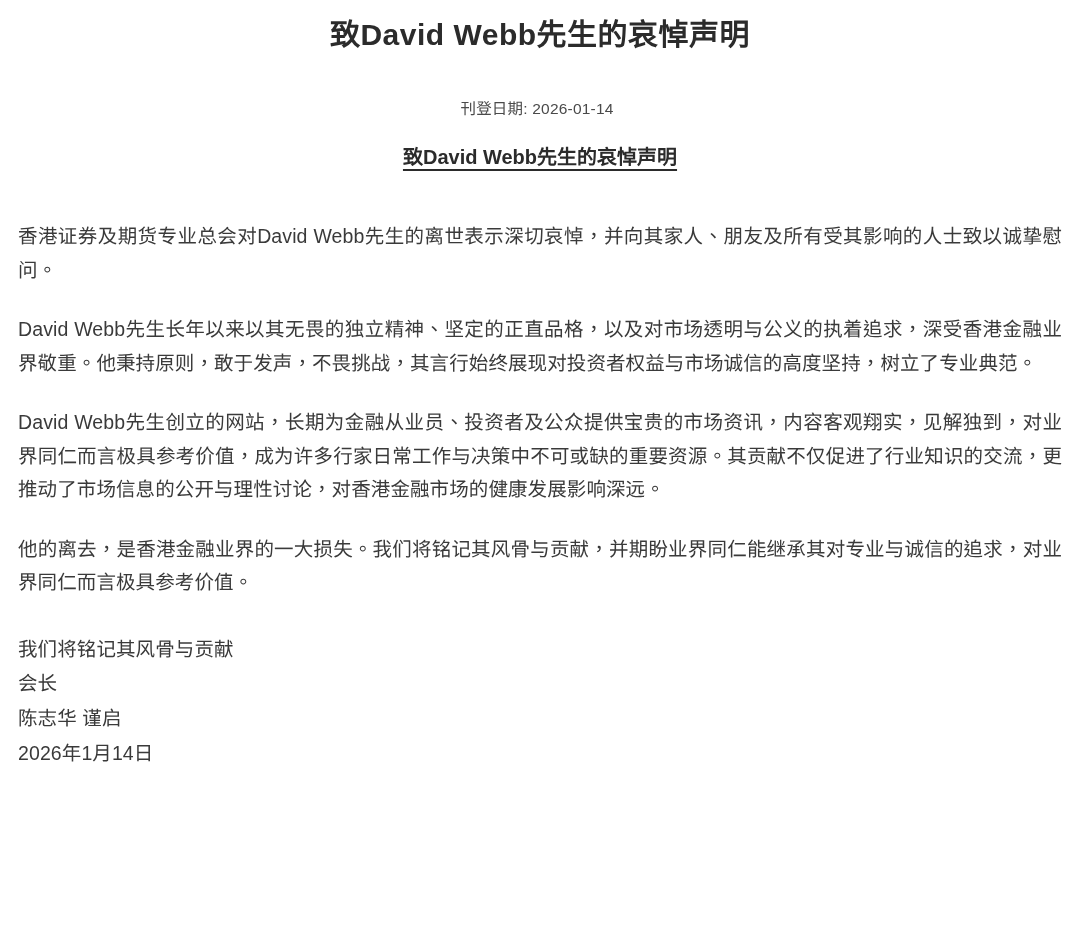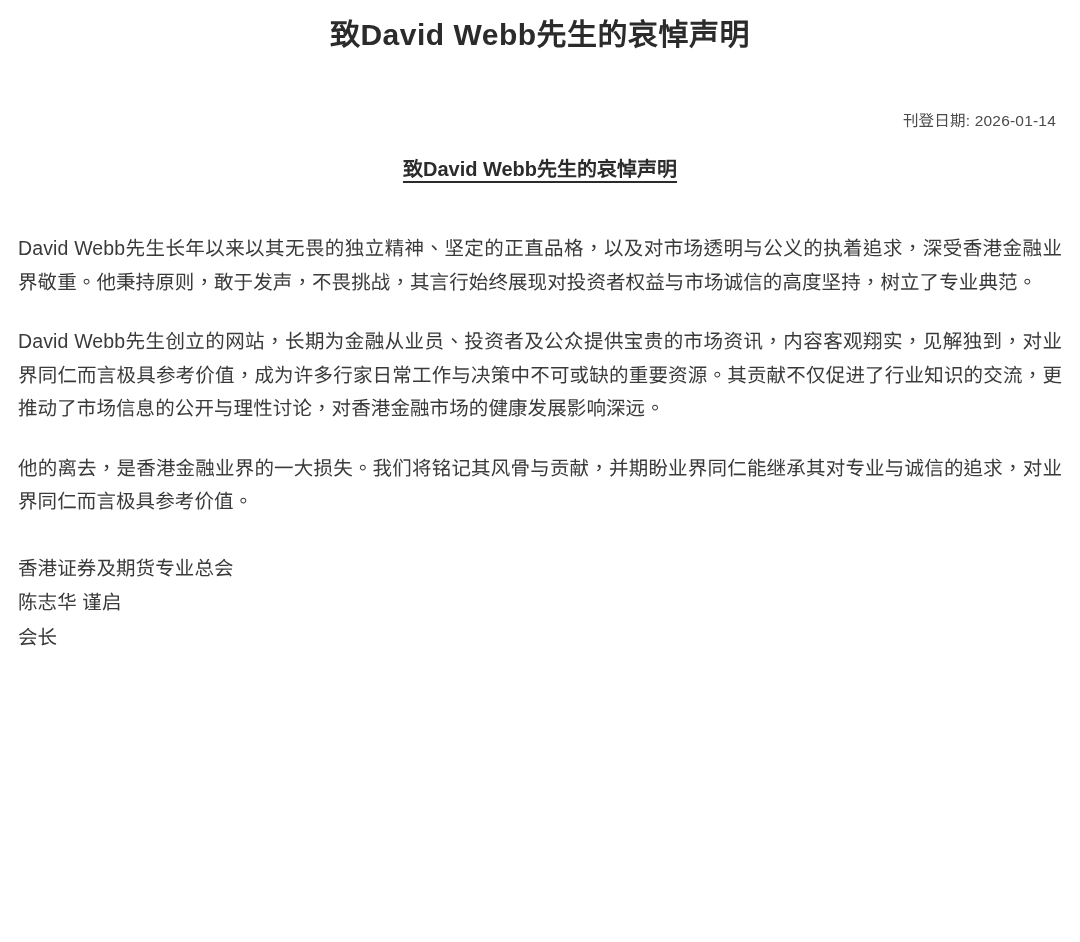--- a/index.html
+++ b/index.html
@@ -23,22 +23,22 @@
     text-align: center;
     font-size: 30px;
     font-weight: bold;
     color: #2b2b2b;
     letter-spacing: 0.5px;
     margin: 14px 0 0 0;
     padding: 0;
     line-height: 1.4;
   }
   .meta-row {
-    margin-top: 52px;
-    text-align: right;
+    margin-top: 40px;
+    text-align: center;
     padding-right: 6px;
   }
   .meta-date {
     font-size: 15.5px;
     color: #4a4a4a;
     letter-spacing: 0.2px;
   }
   .sub-title-wrap {
     text-align: center;
     margin-top: 24px;
@@ -82,24 +82,26 @@
 
   <div class="meta-row">
     <span class="meta-date">刊登日期: 2026-01-14</span>
   </div>
 
   <div class="sub-title-wrap">
     <span class="sub-title">致David Webb先生的哀悼声明</span>
   </div>
 
   <div class="body-block">
+    <p class="para">香港证券及期货专业总会对David Webb先生的离世表示深切哀悼，并向其家人、朋友及所有受其影响的人士致以诚挚慰问。</p>
     <p class="para">David Webb先生长年以来以其无畏的独立精神、坚定的正直品格，以及对市场透明与公义的执着追求，深受香港金融业界敬重。他秉持原则，敢于发声，不畏挑战，其言行始终展现对投资者权益与市场诚信的高度坚持，树立了专业典范。</p>
     <p class="para">David Webb先生创立的网站，长期为金融从业员、投资者及公众提供宝贵的市场资讯，内容客观翔实，见解独到，对业界同仁而言极具参考价值，成为许多行家日常工作与决策中不可或缺的重要资源。其贡献不仅促进了行业知识的交流，更推动了市场信息的公开与理性讨论，对香港金融市场的健康发展影响深远。</p>
     <p class="para">他的离去，是香港金融业界的一大损失。我们将铭记其风骨与贡献，并期盼业界同仁能继承其对专业与诚信的追求，对业界同仁而言极具参考价值。</p>
   </div>
 
   <div class="signature">
-    <div class="sig-line">香港证券及期货专业总会</div>
+    <div class="sig-line">我们将铭记其风骨与贡献</div>
+    <div class="sig-line">会长</div>
     <div class="sig-line">陈志华 谨启</div>
-    <div class="sig-line">会长</div>
+    <div class="sig-line">2026年1月14日</div>
   </div>
 
 </div>
 
 </body></html>

